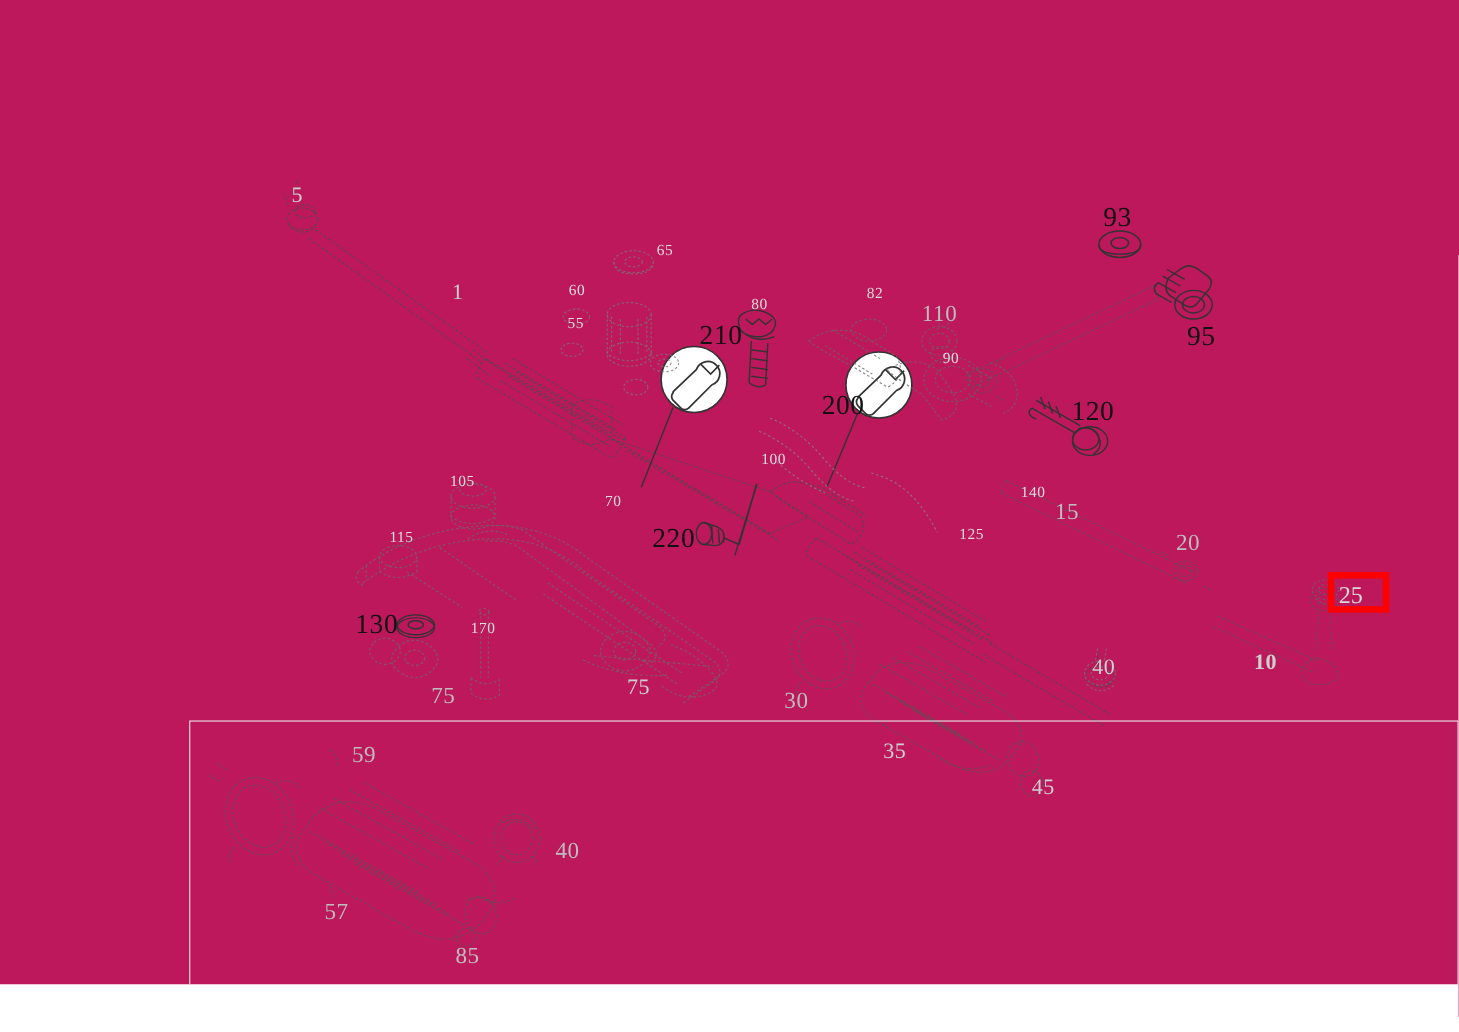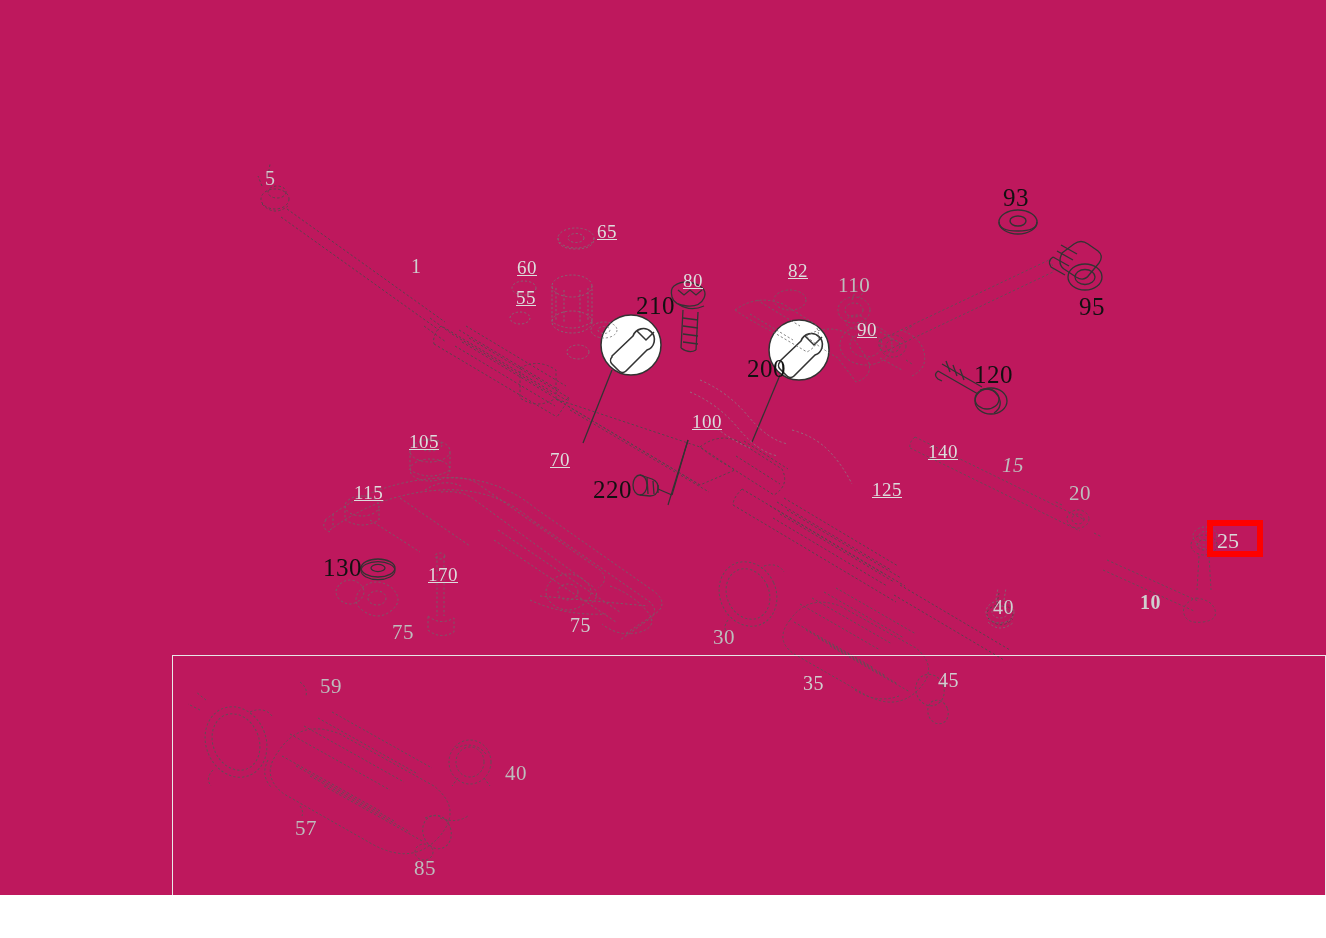--- a/index.html
+++ b/index.html
@@ -41,23 +41,22 @@
   }
   .label.faint {
     font-size: 21px;
     color: #bdbdbd;
   }
   .label.faint2 {
     font-size: 20px;
     color: #cfcfcf;
   }
   .label.veryfaint {
-    font-size: 19px;
+    font-size: 14px;
     color: #dddddd;
-    text-decoration: underline;
   }
   
   #highlight-box {
     position: absolute;
     box-sizing: border-box;
     border: 6px solid #fe0000;
     background: transparent;
     pointer-events: none;
   }
   #highlight-label {
@@ -361,30 +360,30 @@
   <div id="callout-layer">
       <div class="label strong" style="left: 1003px; top: 185px;">93</div>
       <div class="label strong" style="left: 1079px; top: 294px;">95</div>
       <div class="label strong" style="left: 974px; top: 362px;">120</div>
       <div class="label strong" style="left: 323px; top: 555px;">130</div>
       <div class="label strong" style="left: 747px; top: 356px;">200</div>
       <div class="label strong" style="left: 636px; top: 293px;">210</div>
       <div class="label strong" style="left: 593px; top: 477px;">220</div>
       <div class="label faint" style="left: 320px; top: 676px;">59</div>
       <div class="label faint" style="left: 838px; top: 275px;">110</div>
-      <div class="label faint" style="left: 1002px; top: 455px; font-style: italic;">15</div>
+      <div class="label faint" style="left: 959px; top: 455px;">15</div>
       <div class="label faint" style="left: 1069px; top: 483px;">20</div>
       <div class="label faint" style="left: 392px; top: 622px;">75</div>
       <div class="label faint2" style="left: 570px; top: 615px;">75</div>
       <div class="label faint" style="left: 713px; top: 627px;">30</div>
       <div class="label faint2" style="left: 803px; top: 673px;">35</div>
       <div class="label faint" style="left: 295px; top: 818px;">57</div>
       <div class="label faint" style="left: 414px; top: 858px;">85</div>
       <div class="label faint" style="left: 505px; top: 763px;">40</div>
-      <div class="label faint2" style="left: 938px; top: 670px;">45</div>
+      <div class="label faint2" style="left: 938px; top: 706px;">45</div>
       <div class="label faint2" style="left: 993px; top: 597px;">40</div>
       <div class="label faint2" style="left: 1140px; top: 592px; font-weight: bold;">10</div>
       <div class="label faint2" style="left: 265px; top: 168px;">5</div>
       <div class="label faint2" style="left: 411px; top: 256px;">1</div>
       <div class="label veryfaint" style="left: 597px; top: 222px;">65</div>
       <div class="label veryfaint" style="left: 517px; top: 258px;">60</div>
       <div class="label veryfaint" style="left: 516px; top: 288px;">55</div>
       <div class="label veryfaint" style="left: 683px; top: 271px;">80</div>
       <div class="label veryfaint" style="left: 788px; top: 261px;">82</div>
       <div class="label veryfaint" style="left: 857px; top: 320px;">90</div>

